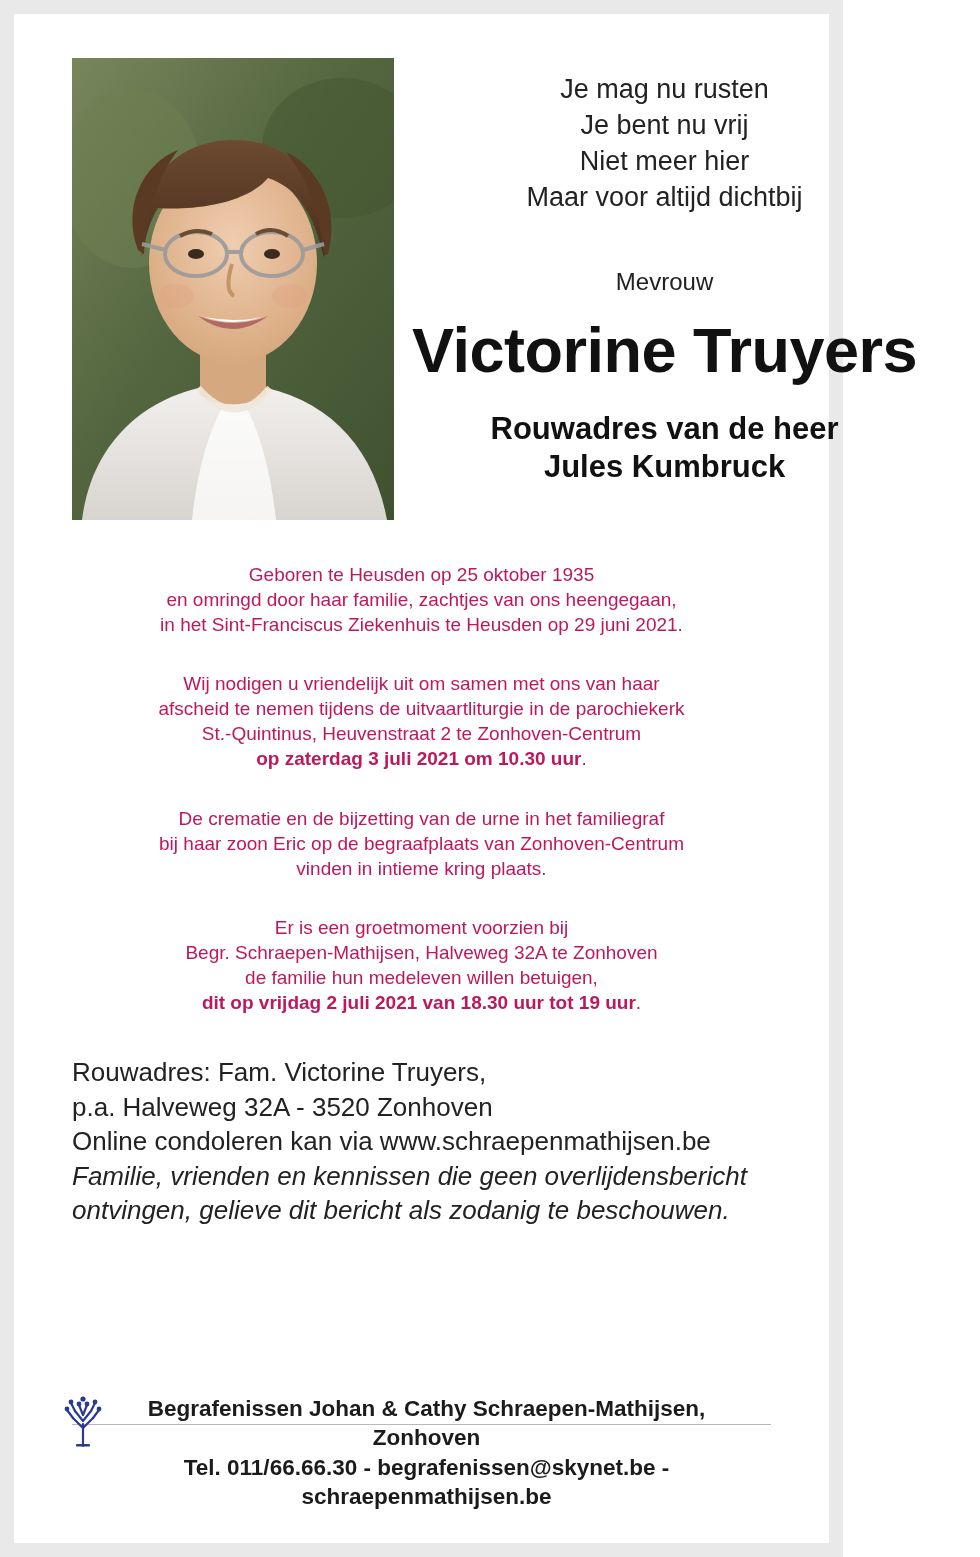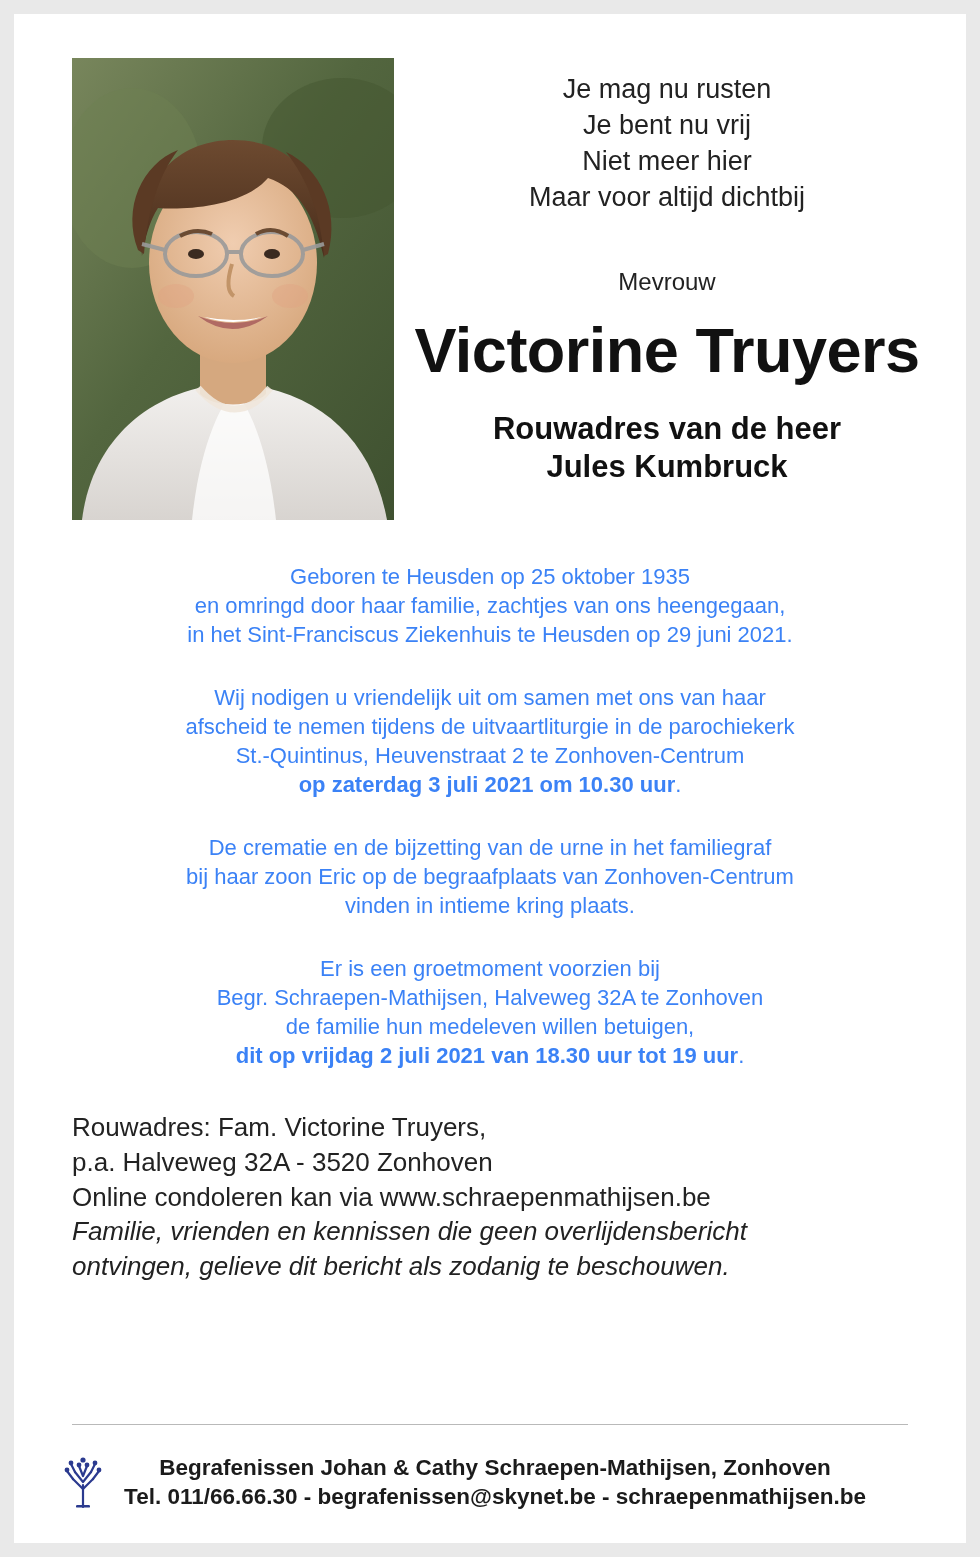--- a/index.html
+++ b/index.html
@@ -9,21 +9,21 @@
   }
   body {
     width: 980px;
     height: 1557px;
     font-family: "Liberation Sans", sans-serif;
     color: #1a1a1a;
     overflow: hidden;
   }
   .card {
     position: relative;
-    width: 980px;
+    width: 843px;
     height: 1557px;
     box-sizing: border-box;
     background: #ffffff;
     border: 14px solid #e9e9e9;
     padding: 16px;
   }
   .inner {
     position: absolute;
     inset: 14px;
     background: #ffffff;
@@ -70,23 +70,23 @@
   .spouse {
     font-size: 31px;
     font-weight: bold;
     line-height: 1.25;
     margin-top: 24px;
     color: #111;
   }
   
   .body-text {
     text-align: center;
-    font-size: 22px;
+    font-size: 19px;
     line-height: 1.32;
-    color: #3b82f6;
+    color: #be185d;
     padding: 0 26px;
     margin-top: 42px;
   }
   .para { margin-bottom: 34px; }
   .para:last-child { margin-bottom: 0; }
   .b { font-weight: bold; }
   
   .addr {
     text-align: left;
     font-size: 26px;
@@ -106,21 +106,20 @@
     bottom: 104px;
     height: 1px;
     background: #b9b9b9;
   }
   .footer {
     position: absolute;
     left: 32px;
     right: 44px;
     bottom: 18px;
     display: flex;
-    align-items: center;
     gap: 16px;
   }
   .tree-icon {
     flex: 0 0 auto;
     width: 46px;
     height: 54px;
   }
   .footer-text {
     flex: 1 1 auto;
     text-align: center;

